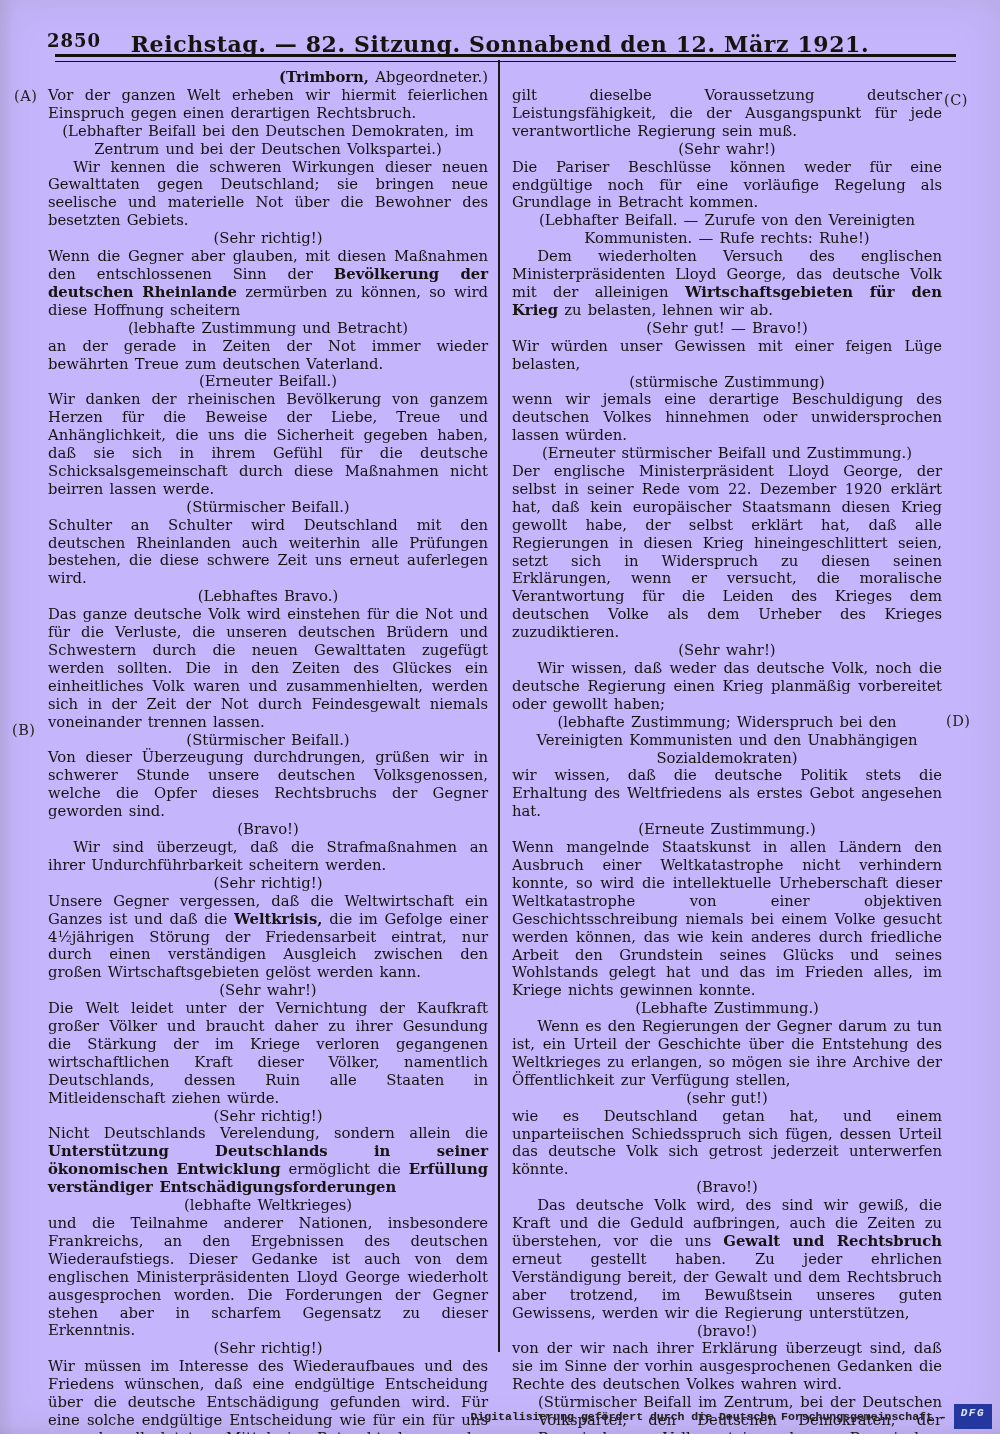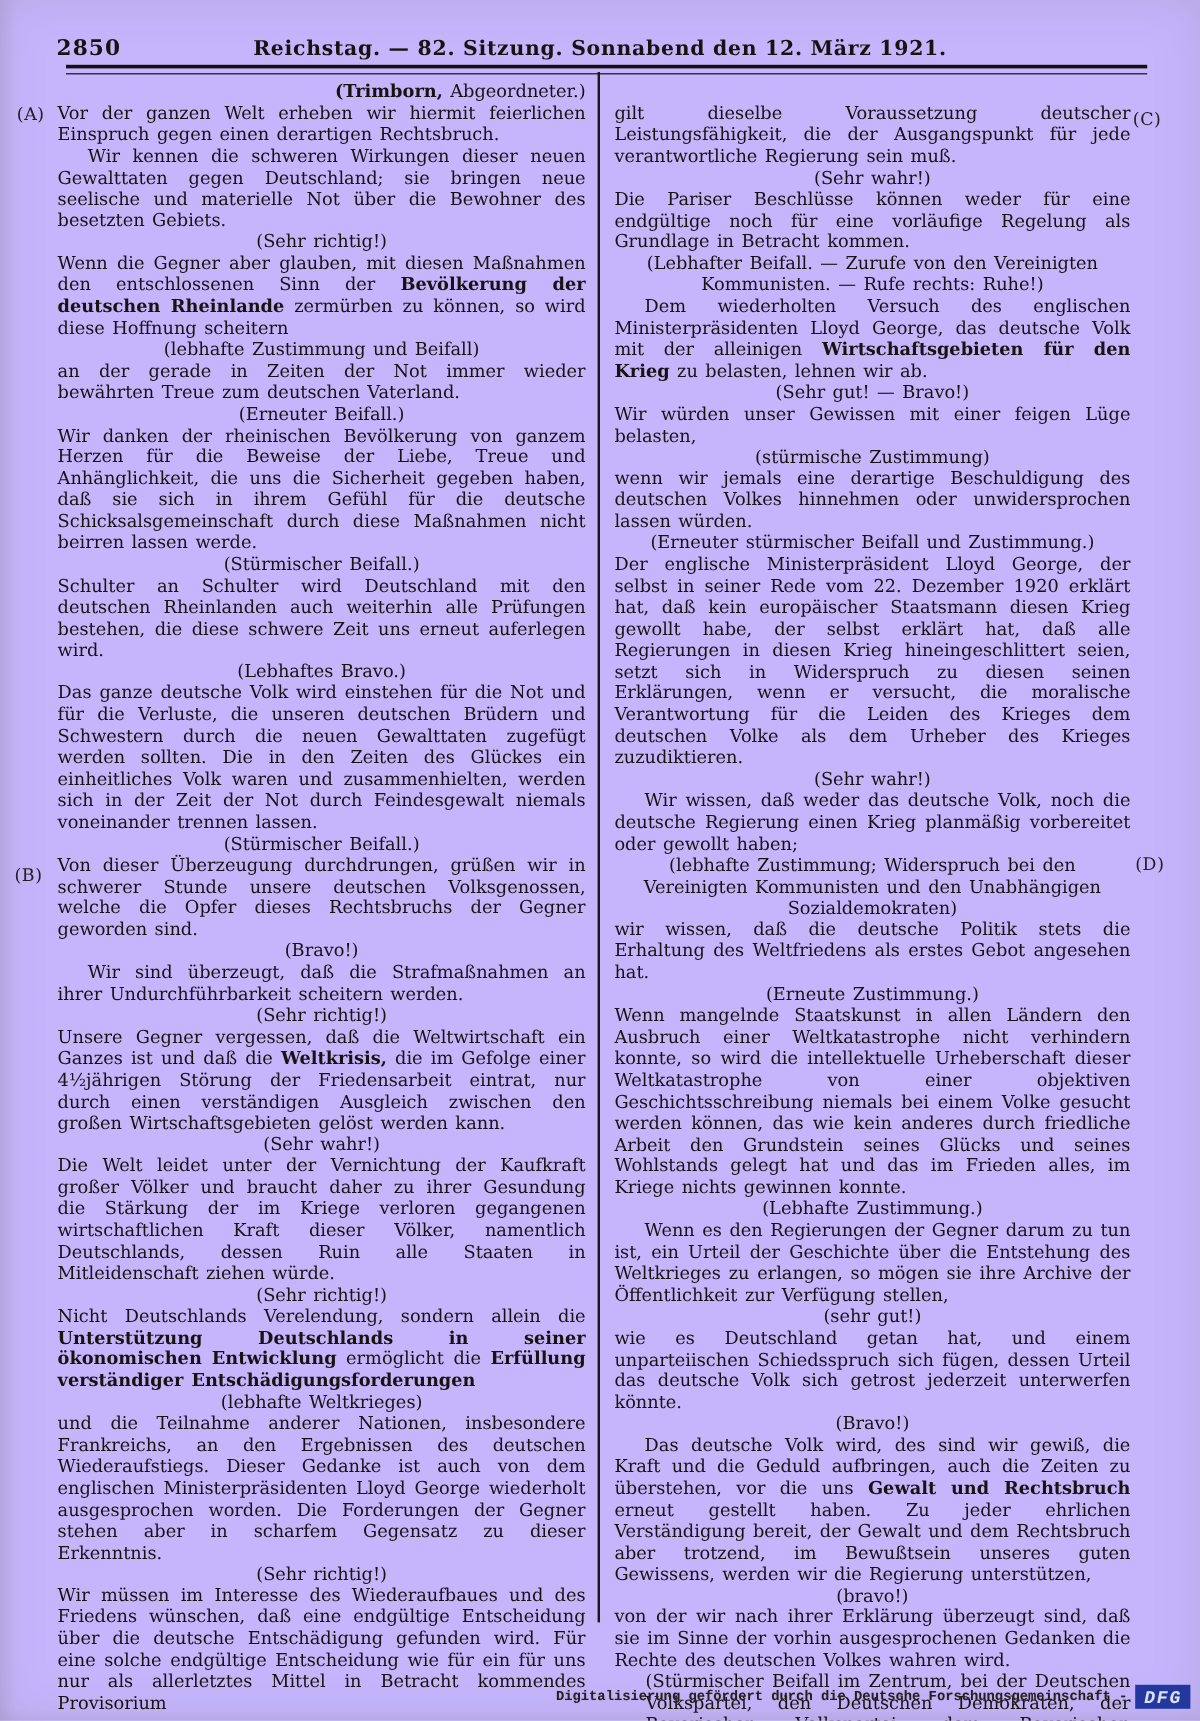--- a/index.html
+++ b/index.html
@@ -16,21 +16,21 @@
     content:"";position:absolute;inset:0;pointer-events:none;
     background:linear-gradient(90deg, rgba(90,85,78,.10) 0, rgba(0,0,0,0) 14px),
                linear-gradient(0deg, rgba(90,85,78,.06) 0, rgba(0,0,0,0) 10px);
   }
   .pagenum{
     position:absolute;left:47px;top:30px;
     font-size:18px;font-weight:bold;letter-spacing:1px;
   }
   .htitle{
     position:absolute;left:0;right:0;top:31px;
-    text-align:center;font-weight:bold;font-size:17px;letter-spacing:.6px;
+    text-align:center;font-weight:bold;font-size:22px;letter-spacing:.6px;
   }
   .hrule{
     position:absolute;left:55px;top:54px;width:901px;height:4px;
     border-top:3px solid #14110d;border-bottom:1.5px solid #14110d;
   }
   .divider{
     position:absolute;left:498px;top:60px;width:2px;height:1292px;
     background:#1c1813;
   }
   .col{
@@ -57,22 +57,22 @@
   .mlabel-d{left:946px;top:713px;}
   .footer{
     position:absolute;right:8px;top:1404px;
     display:flex;align-items:center;gap:7px;
     font-family:Liberation Mono, monospace;
     font-size:11.5px;font-weight:bold;color:#23201d;
     text-shadow:0 0 1px rgba(120,120,120,.4);
   }
   .dfg-logo{
     background:#23379e;color:#d9e0fb;
-    padding:3px 7px 0 7px;
-    font-size:15px;font-weight:bold;letter-spacing:1.5px;
+    padding:3px 7px 10px 7px;
+    font-size:11px;font-weight:bold;letter-spacing:1.5px;
     font-style:italic;
   }
 </style>
 </head>
 <body>
 
 <div class="page">
 
   <div class="pagenum">2850</div>
   <div class="htitle">Reichstag. — 82. Sitzung. Sonnabend den 12. März 1921.</div>
@@ -80,24 +80,25 @@
   <div class="divider"></div>
 
   <div class="mlabel mlabel-a">(A)</div>
   <div class="mlabel mlabel-b">(B)</div>
   <div class="mlabel mlabel-c">(C)</div>
   <div class="mlabel mlabel-d">(D)</div>
 
   <div class="col col-left" id="col-left">
       <p class="p-speaker"><span class="b">(Trimborn,</span><span> Abgeordneter.)</span></p>
       <p class="p-para"><span>Vor der ganzen Welt erheben wir hiermit feierlichen Einspruch gegen einen derartigen Rechtsbruch.</span></p>
+      <p class="p-stage"><span>(Lebhafter Beifall bei den Deutschen Demokraten, im Zentrum und bei der Deutschen Volkspartei.)</span></p>
       <p class="p-parai"><span>Wir kennen die schweren Wirkungen dieser neuen Gewalttaten gegen Deutschland; sie bringen neue seelische und materielle Not über die Bewohner des besetzten Gebiets.</span></p>
       <p class="p-stage"><span>(Sehr richtig!)</span></p>
       <p class="p-para"><span>Wenn die Gegner aber glauben, mit diesen Maßnahmen den entschlossenen Sinn der </span><span class="b">Bevölkerung der deutschen Rheinlande</span><span> zermürben zu können, so wird diese Hoffnung scheitern</span></p>
-      <p class="p-stage"><span>(lebhafte Zustimmung und Beifall)</span></p>
+      <p class="p-stage"><span>(lebhafte Zustimmung und Betracht)</span></p>
       <p class="p-para"><span>an der gerade in Zeiten der Not immer wieder bewährten Treue zum deutschen Vaterland.</span></p>
       <p class="p-stage"><span>(Erneuter Beifall.)</span></p>
       <p class="p-para"><span>Wir danken der rheinischen Bevölkerung von ganzem Herzen für die Beweise der Liebe, Treue und Anhänglichkeit, die uns die Sicherheit gegeben haben, daß sie sich in ihrem Gefühl für die deutsche Schicksalsgemeinschaft durch diese Maßnahmen nicht beirren lassen werde.</span></p>
       <p class="p-stage"><span>(Stürmischer Beifall.)</span></p>
       <p class="p-para"><span>Schulter an Schulter wird Deutschland mit den deutschen Rheinlanden auch weiterhin alle Prüfungen bestehen, die diese schwere Zeit uns erneut auferlegen wird.</span></p>
       <p class="p-stage"><span>(Lebhaftes Bravo.)</span></p>
       <p class="p-para"><span>Das ganze deutsche Volk wird einstehen für die Not und für die Verluste, die unseren deutschen Brüdern und Schwestern durch die neuen Gewalttaten zugefügt werden sollten. Die in den Zeiten des Glückes ein einheitliches Volk waren und zusammenhielten, werden sich in der Zeit der Not durch Feindesgewalt niemals voneinander trennen lassen.</span></p>
       <p class="p-stage"><span>(Stürmischer Beifall.)</span></p>
       <p class="p-para"><span>Von dieser Überzeugung durchdrungen, grüßen wir in schwerer Stunde unsere deutschen Volksgenossen, welche die Opfer dieses Rechtsbruchs der Gegner geworden sind.</span></p>
       <p class="p-stage"><span>(Bravo!)</span></p>

